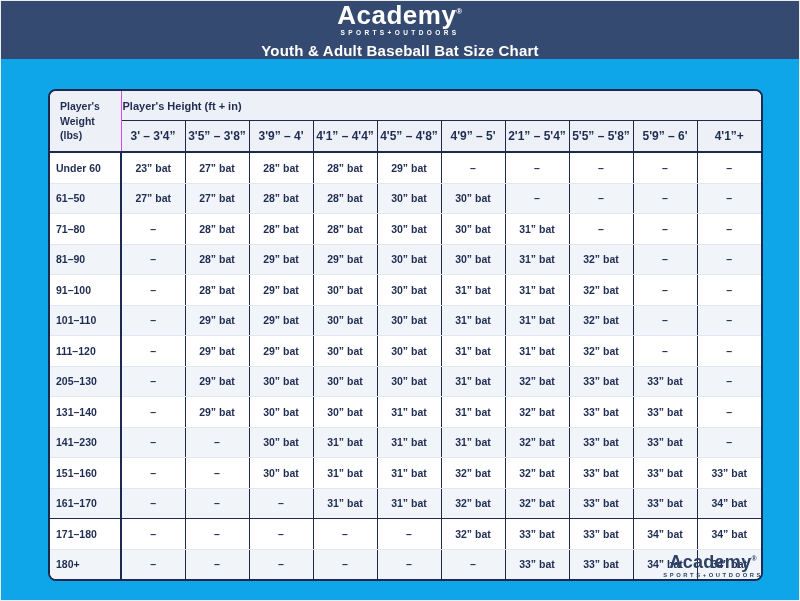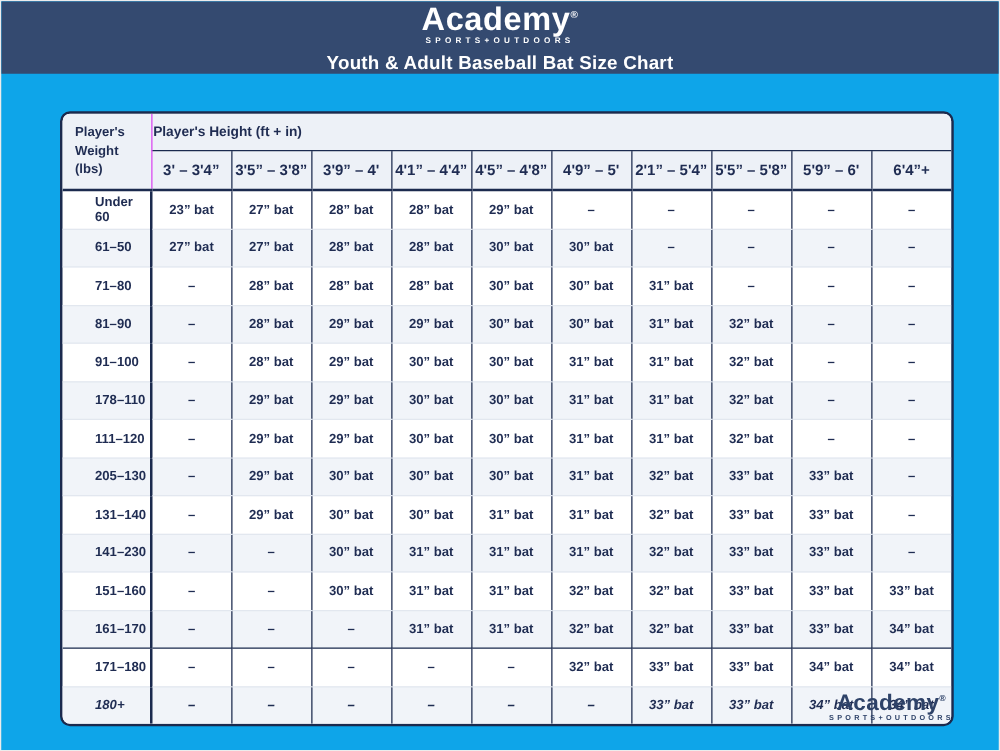--- a/index.html
+++ b/index.html
@@ -71,37 +71,37 @@
     height: 30px;
     font-size: 12px;
     text-align: center;
     border-right: 1.5px solid #1b2a4e;
     border-bottom: 2px solid #1b2a4e;
     padding: 0 1px;
   }
   th.col-head:last-child { border-right: none; }
   td.weight-cell {
     text-align: left;
-    padding-left: 26px;
+    padding-left: 6px;
     font-size: 10.5px;
     height: 27.5px;
     border-right: 2px solid #1b2a4e;
     border-bottom: 1px solid #e2e7ef;
   }
   td.bat-cell {
     text-align: center;
     font-size: 10.5px;
     height: 27.5px;
     border-right: 1.5px solid #1b2a4e;
     border-bottom: 1px solid #e2e7ef;
   }
   td.bat-cell:last-child { border-right: none; }
   tr.alt td { background: #f1f4f9; }
   tr.section-end td { border-bottom: 1.5px solid #1b2a4e; }
-  tr.last-row td { border-bottom: none; font-style: italic; }
+  tr.last-row td { border-bottom: none; }
 
   
   .footer-logo {
     position: absolute; right: 36px; top: 552px;
     text-align: center; color: #2e4268; line-height: 1;
   }
   .footer-brand { font-size: 18px; font-weight: bold; letter-spacing: 0.3px; }
   .footer-reg { font-size: 7px; vertical-align: super; font-weight: bold; }
   .footer-tagline { font-size: 5.8px; font-weight: bold; letter-spacing: 2.6px; margin-top: 2px; }
 </style>
@@ -141,21 +141,21 @@
         <tr>
           <th class="col-head">3' – 3'4”</th>
           <th class="col-head">3'5” – 3'8”</th>
           <th class="col-head">3'9” – 4'</th>
           <th class="col-head">4'1” – 4'4”</th>
           <th class="col-head">4'5” – 4'8”</th>
           <th class="col-head">4'9” – 5'</th>
           <th class="col-head">2'1” – 5'4”</th>
           <th class="col-head">5'5” – 5'8”</th>
           <th class="col-head">5'9” – 6'</th>
-          <th class="col-head">6'4”+</th>
+          <th class="col-head">4'1”+</th>
         </tr>
       </thead>
       <tbody>
           <tr>
             <td class="weight-cell">Under 60</td>
             <td class="bat-cell">23” bat</td>
             <td class="bat-cell">27” bat</td>
             <td class="bat-cell">28” bat</td>
             <td class="bat-cell">28” bat</td>
             <td class="bat-cell">29” bat</td>
@@ -211,21 +211,21 @@
             <td class="bat-cell">29” bat</td>
             <td class="bat-cell">30” bat</td>
             <td class="bat-cell">30” bat</td>
             <td class="bat-cell">31” bat</td>
             <td class="bat-cell">31” bat</td>
             <td class="bat-cell">32” bat</td>
             <td class="bat-cell">–</td>
             <td class="bat-cell">–</td>
           </tr>
           <tr class="alt">
-            <td class="weight-cell">178–110</td>
+            <td class="weight-cell">101–110</td>
             <td class="bat-cell">–</td>
             <td class="bat-cell">29” bat</td>
             <td class="bat-cell">29” bat</td>
             <td class="bat-cell">30” bat</td>
             <td class="bat-cell">30” bat</td>
             <td class="bat-cell">31” bat</td>
             <td class="bat-cell">31” bat</td>
             <td class="bat-cell">32” bat</td>
             <td class="bat-cell">–</td>
             <td class="bat-cell">–</td>

